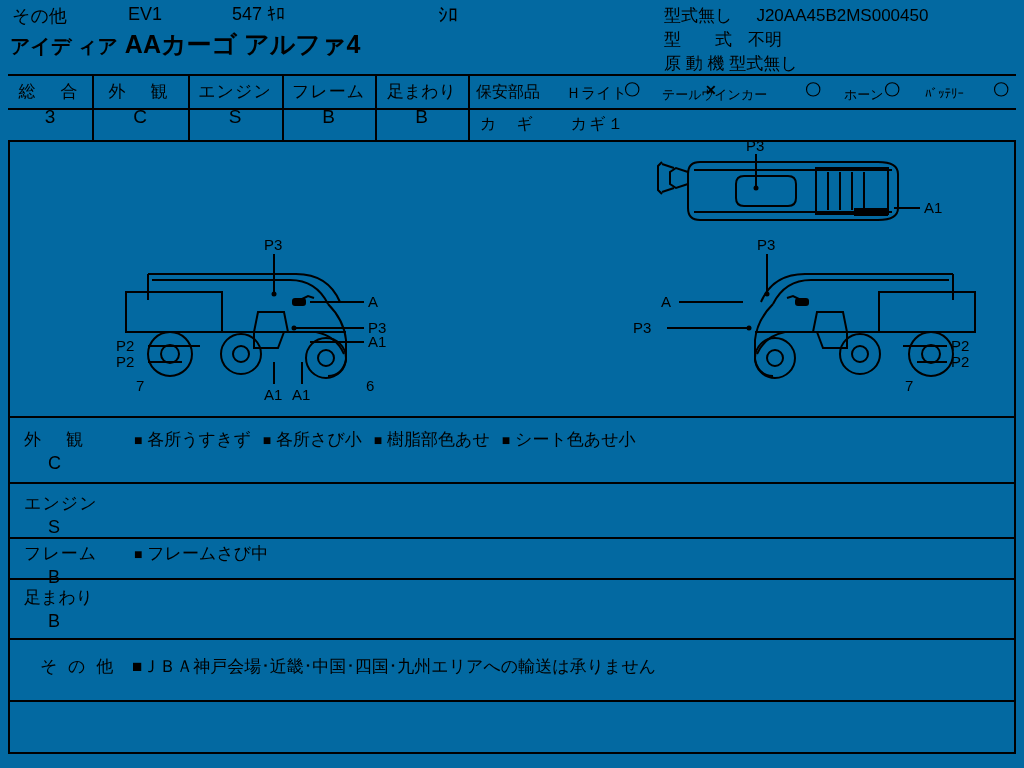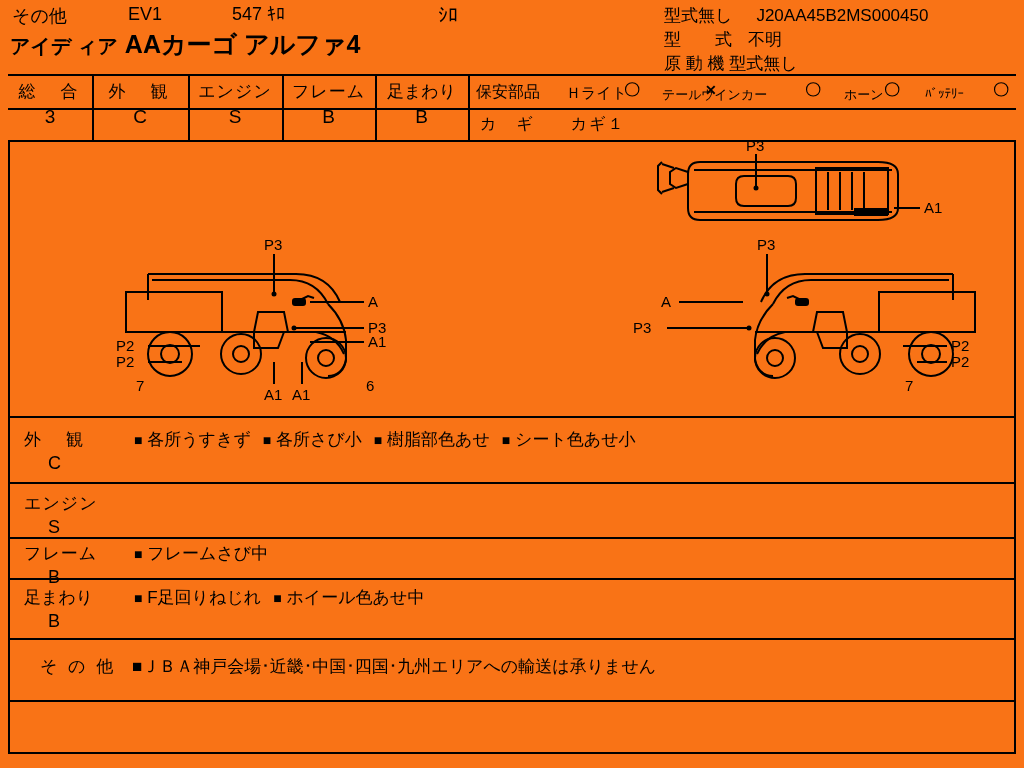--- a/index.html
+++ b/index.html
@@ -8,21 +8,21 @@
     width: 1024px; height: 768px;
     background: #ffffff;
     font-family: "Liberation Sans", sans-serif;
     color: #000;
     overflow: hidden;
   }
   #sheet {
     position: relative;
     width: 1024px;
     height: 768px;
-    background: #f97316;
+    background: #0369a1;
   }
 
   
   .hline { position: absolute; background: #000; height: 2px; left: 8px; width: 1008px; }
   .vline { position: absolute; background: #000; width: 2px; }
 
   
   .hdr-left {
     position: absolute;
     left: 10px; top: 2px;
@@ -373,20 +373,17 @@
     <span class="grade">B</span>
   </div>
   <div class="cond-text" style="left:134px; top:542px;">
     <span class="sq">■</span> <span>フレームさび中</span>
   </div>
 
   <div class="cond-label" style="left:24px; top:586px;">
     <span class="lbl" style="letter-spacing:0px">足まわり</span>
     <span class="grade">B</span>
   </div>
-  <div class="cond-text" style="left:134px; top:586px;">
-    <span class="sq">■</span> <span>F足回りねじれ</span><span class="sep"></span><span class="sq">■</span> <span>ホイール色あせ中</span>
-  </div>
 
   <div class="other-label" style="left:24px; top:655px;">そ の 他</div>
   <div class="other-text" style="left:132px; top:655px;text-align:right;">■ＪＢＡ神戸会場･近畿･中国･四国･九州エリアへの輸送は承りません</div>
 
 </div>
 
 </body></html>

